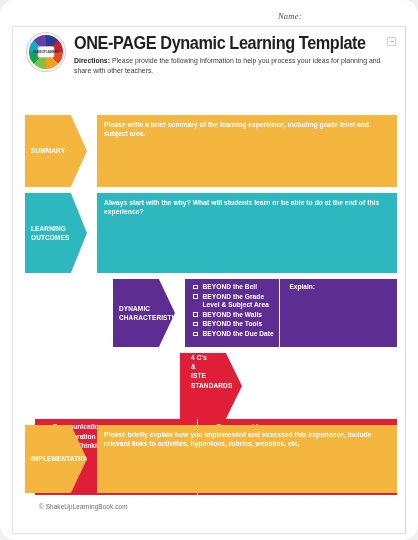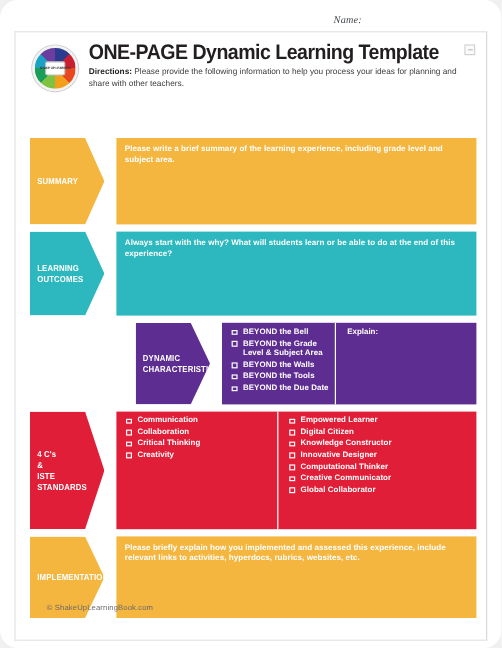--- a/index.html
+++ b/index.html
@@ -63,21 +63,21 @@
     background: #bdbdbd;
   }
 
   
   .header {
     position: absolute;
     top: 6px;
     left: 14px;
     right: 16px;
     display: flex;
-    align-items: flex-end;
+    align-items: flex-start;
     gap: 9px;
   }
 
   .logo {
     flex: 0 0 auto;
     width: 38px;
     height: 38px;
     position: relative;
     border-radius: 50%;
     background:
@@ -233,23 +233,23 @@
     letter-spacing: .05px;
   }
   .explain-label {
     font-size: 6.6px;
     font-weight: bold;
     color: #ffffff;
   }
 
   
   .h-summary   { height: 72px; }
-  .h-outcomes  { height: 70px; }
+  .h-outcomes  { height: 80px; }
   .h-dynamic   { height: 68px; margin-left: 44px; }
-  .h-fourcs    { height: 98px; }
+  .h-fourcs    { height: 66px; flex-direction: column; }
   .h-implement { height: 68px; }
 
   
   .footer {
     position: absolute;
     left: 26px;
     bottom: 23px;
     font-size: 6.4px;
     color: #6a6a6a;
     letter-spacing: .1px;

